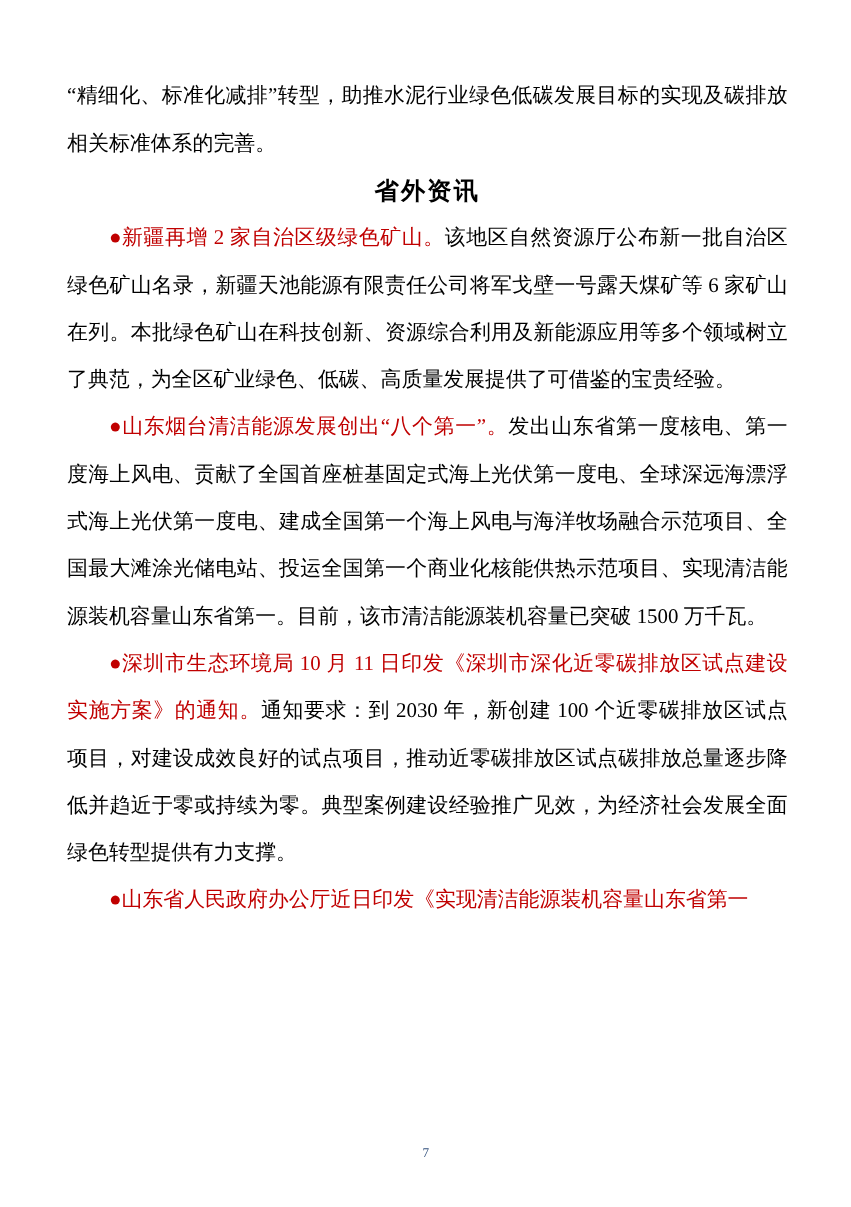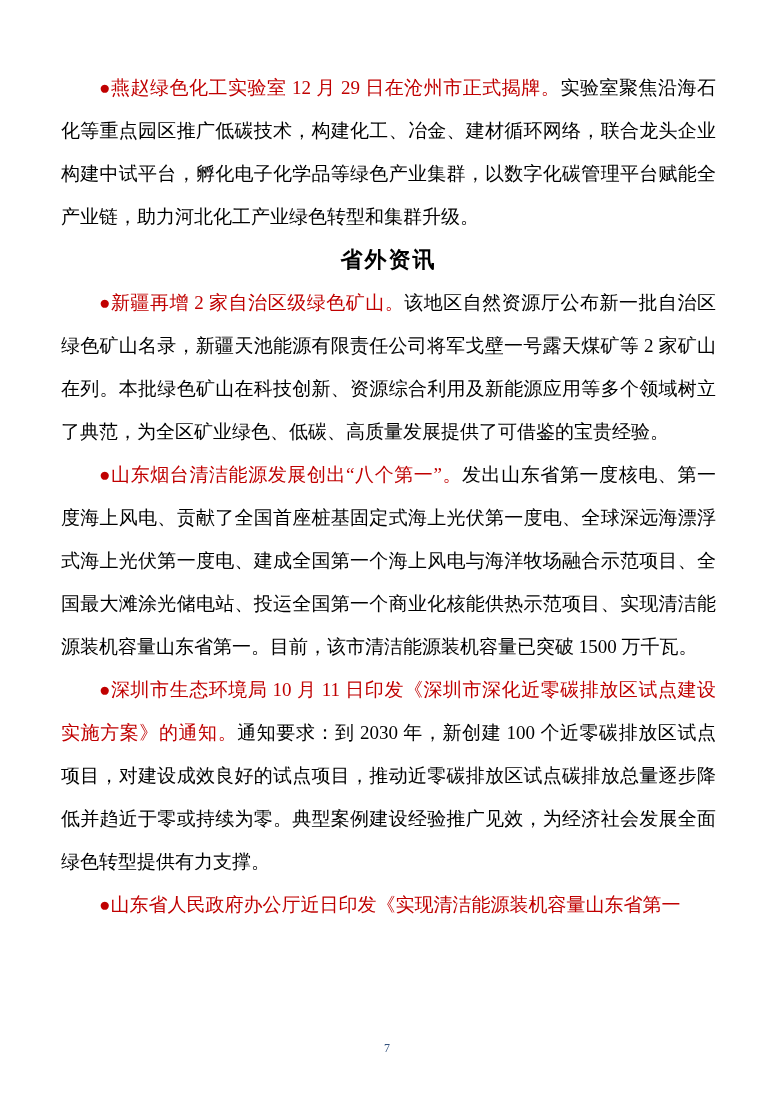--- a/index.html
+++ b/index.html
@@ -49,26 +49,26 @@
     font-size: 12px;
     line-height: 14px;
     color: var(--page-number-color, #33517d);
   }
 </style>
 </head>
 <body>
 
 <div class="page">
 
+  <p class="para"><span class="lead-red"></span><span>“精细化、标准化减排”转型，助推水泥行业绿色低碳发展目标的实现及碳排放相关标准体系的完善。</span></p>
 
-  <p class="para indent"><span class="lead-red">●燕赵绿色化工实验室 12 月 29 日在沧州市正式揭牌。</span><span>实验室聚焦沿海石化等重点园区推广低碳技术，构建化工、冶金、建材循环网络，联合龙头企业构建中试平台，孵化电子化学品等绿色产业集群，以数字化碳管理平台赋能全产业链，助力河北化工产业绿色转型和集群升级。</span></p>
 
   <h2 class="section-heading">省外资讯</h2>
 
-  <p class="para indent"><span class="lead-red">●新疆再增 2 家自治区级绿色矿山。</span><span>该地区自然资源厅公布新一批自治区绿色矿山名录，新疆天池能源有限责任公司将军戈壁一号露天煤矿等 2 家矿山在列。本批绿色矿山在科技创新、资源综合利用及新能源应用等多个领域树立了典范，为全区矿业绿色、低碳、高质量发展提供了可借鉴的宝贵经验。</span></p>
+  <p class="para indent"><span class="lead-red">●新疆再增 2 家自治区级绿色矿山。</span><span>该地区自然资源厅公布新一批自治区绿色矿山名录，新疆天池能源有限责任公司将军戈壁一号露天煤矿等 6 家矿山在列。本批绿色矿山在科技创新、资源综合利用及新能源应用等多个领域树立了典范，为全区矿业绿色、低碳、高质量发展提供了可借鉴的宝贵经验。</span></p>
 
   <p class="para indent"><span class="lead-red">●山东烟台清洁能源发展创出“八个第一”。</span><span>发出山东省第一度核电、第一度海上风电、贡献了全国首座桩基固定式海上光伏第一度电、全球深远海漂浮式海上光伏第一度电、建成全国第一个海上风电与海洋牧场融合示范项目、全国最大滩涂光储电站、投运全国第一个商业化核能供热示范项目、实现清洁能源装机容量山东省第一。目前，该市清洁能源装机容量已突破 1500 万千瓦。</span></p>
 
   <p class="para indent"><span class="lead-red">●深圳市生态环境局 10 月 11 日印发《深圳市深化近零碳排放区试点建设实施方案》的通知。</span><span>通知要求：到 2030 年，新创建 100 个近零碳排放区试点项目，对建设成效良好的试点项目，推动近零碳排放区试点碳排放总量逐步降低并趋近于零或持续为零。典型案例建设经验推广见效，为经济社会发展全面绿色转型提供有力支撑。</span></p>
 
   <p class="para indent"><span class="lead-red">●山东省人民政府办公厅近日印发《实现清洁能源装机容量山东省第一</span><span></span></p>
 
   <div class="page-number">7</div>
 
 </div>

